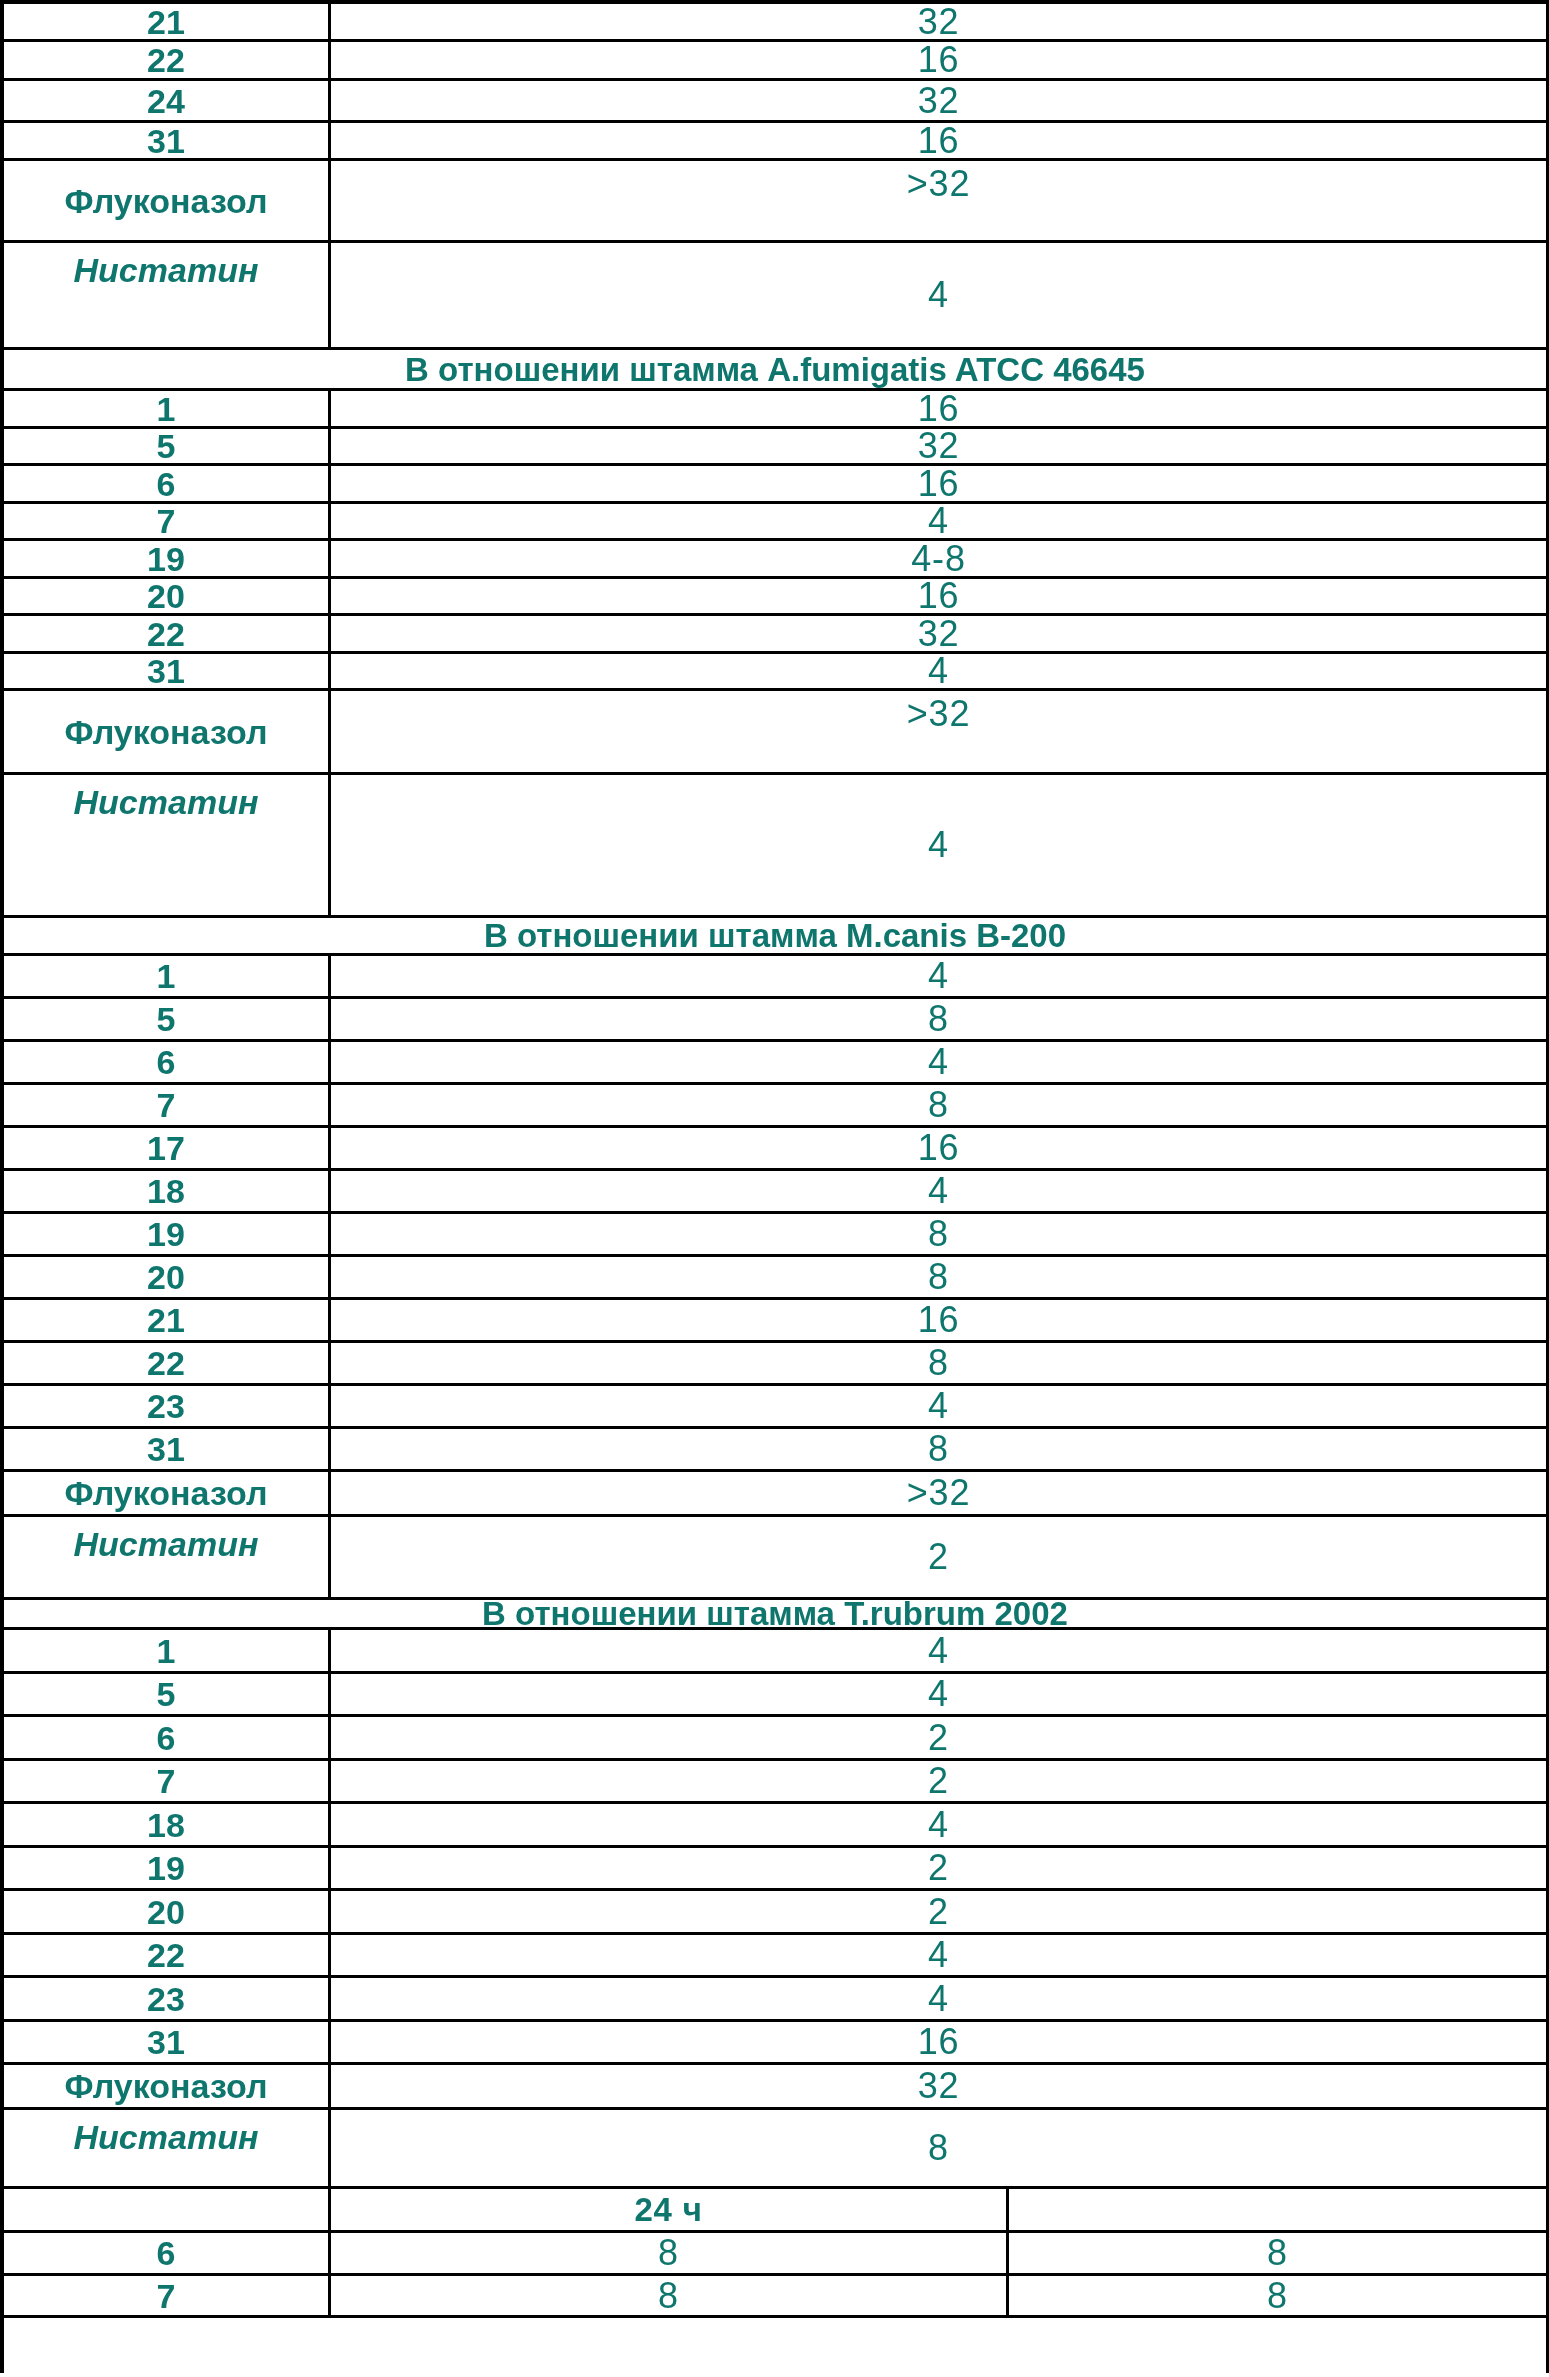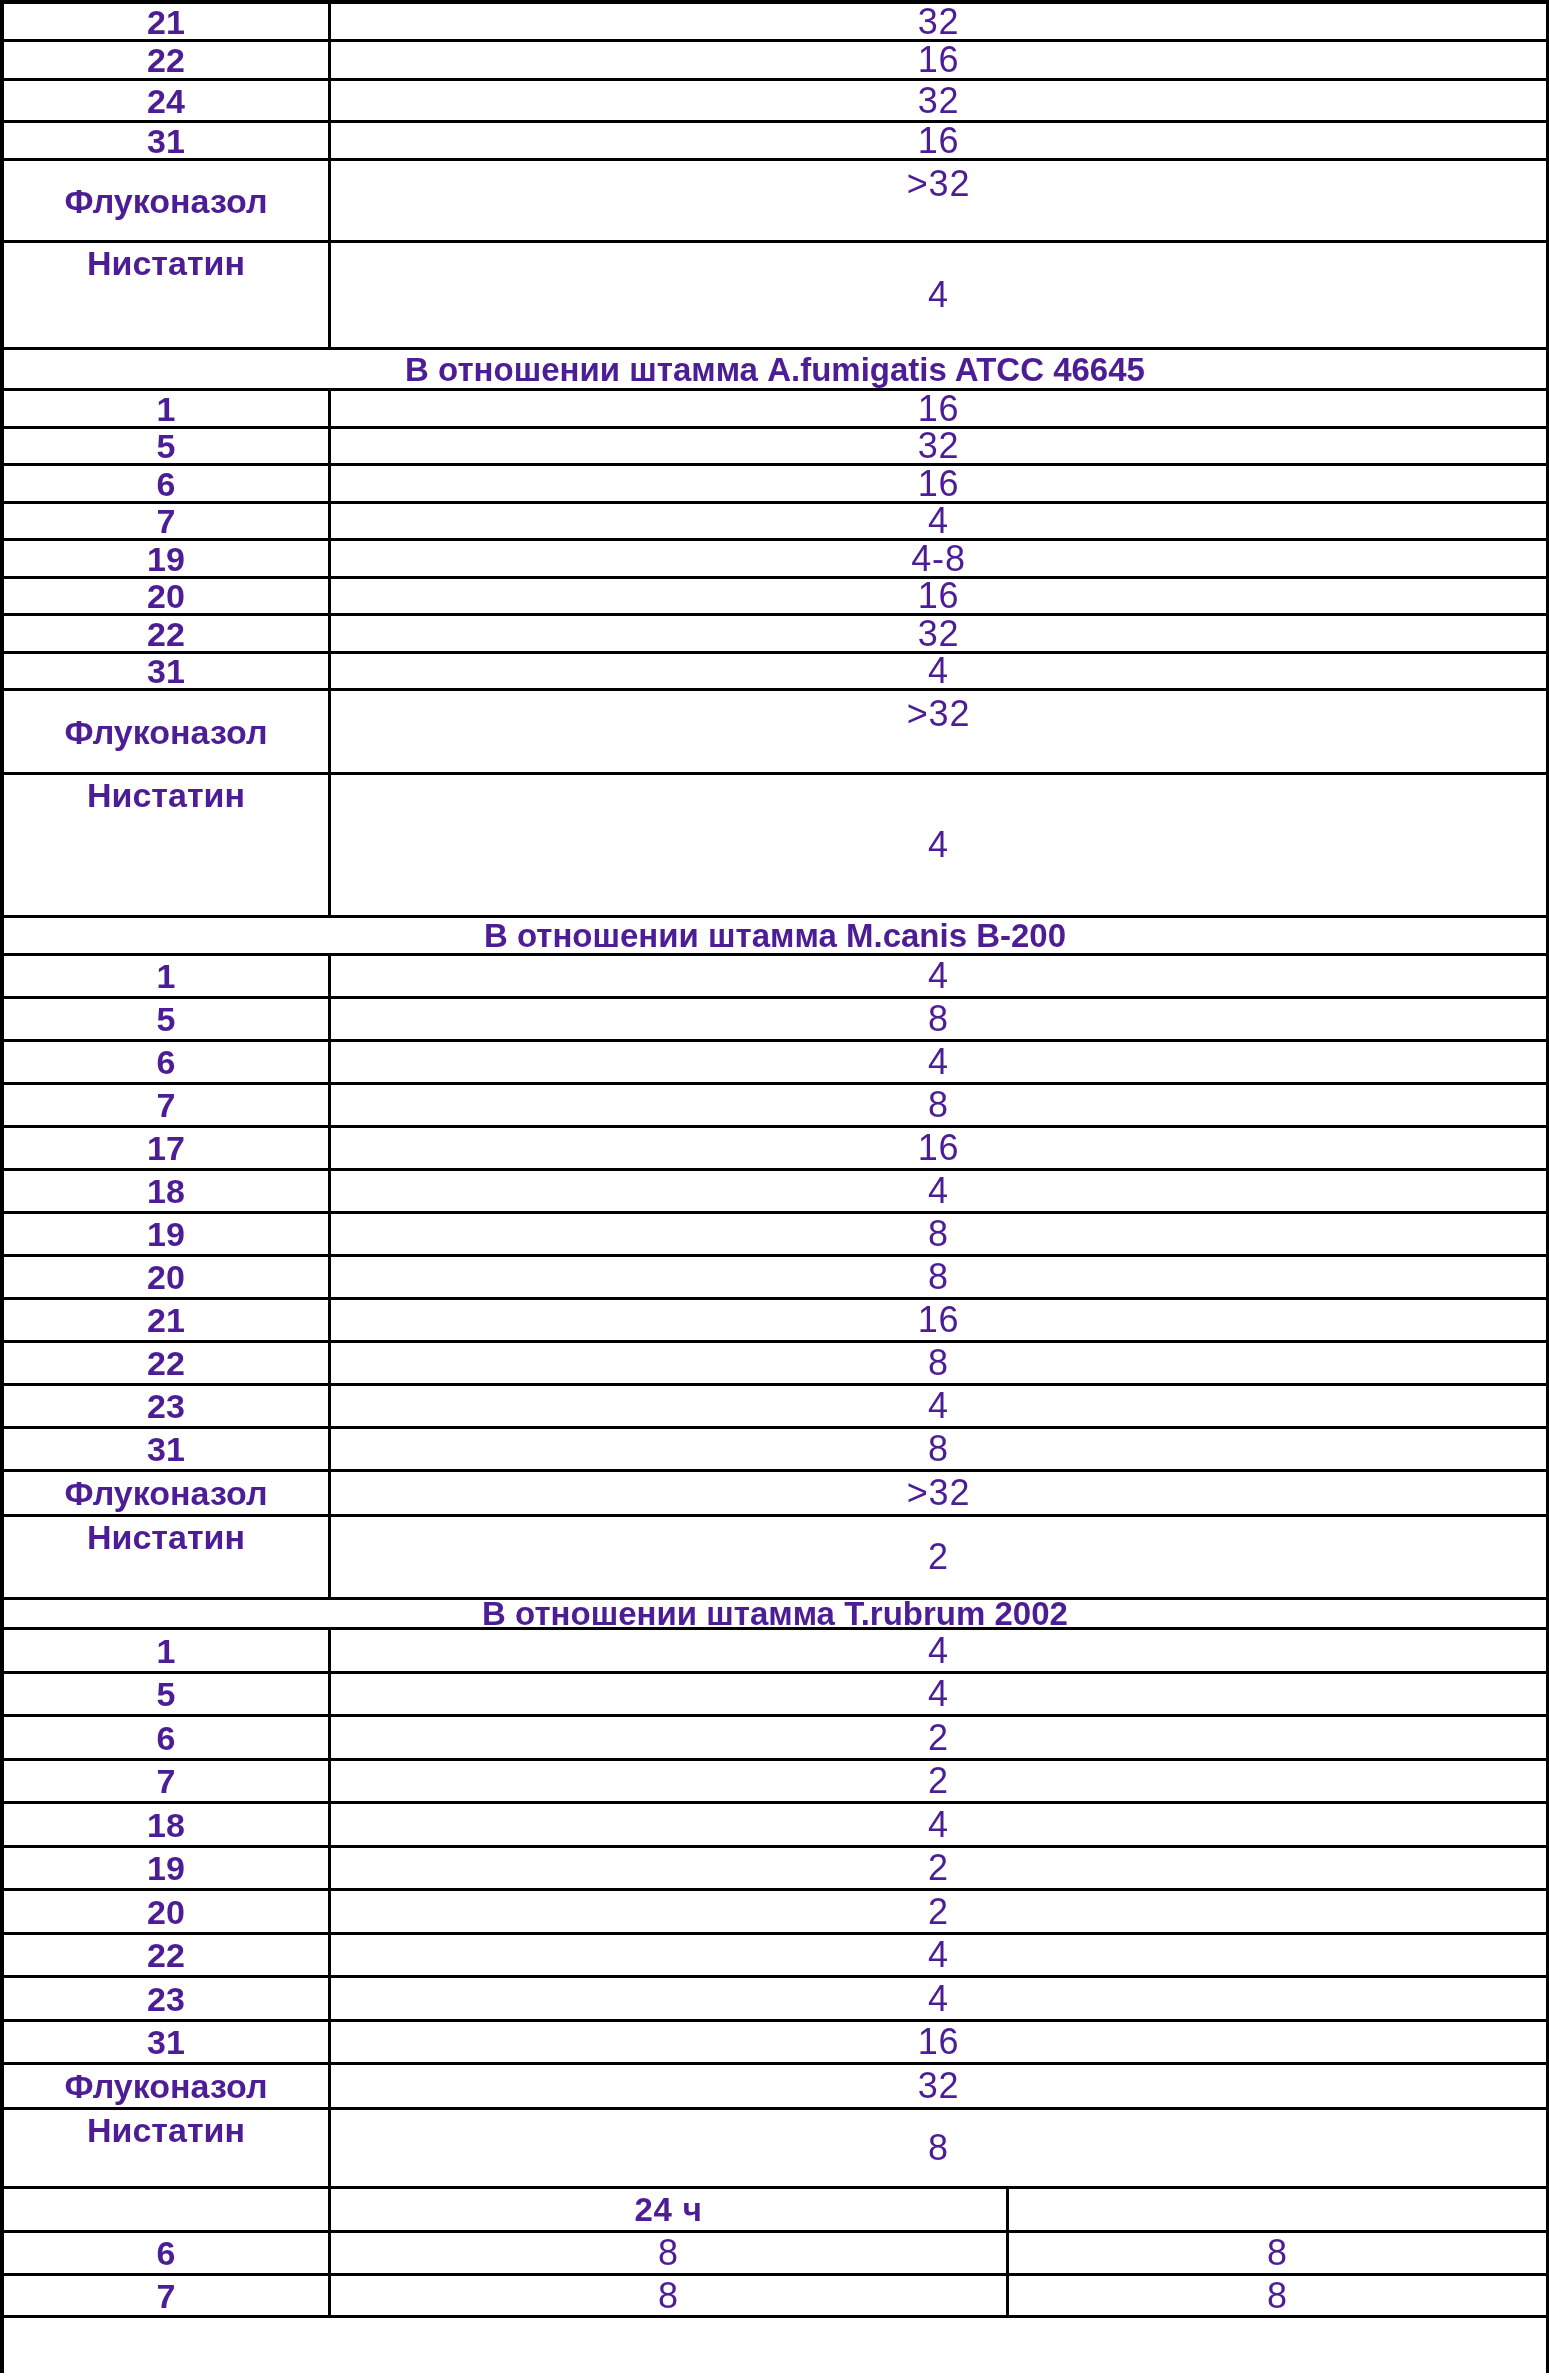--- a/index.html
+++ b/index.html
@@ -1,21 +1,21 @@
 <!DOCTYPE html>
 <html style="font-size:13px"><head>
 <meta charset="utf-8">
 <style>
   * { margin:0; padding:0; box-sizing:border-box; }
   html,body { background:#ffffff; }
   .page {
     position:relative;
     width:1550px; height:2377px;
     background:#ffffff;
-    color:#4c1d95;
+    color:#0f766e;
     font-family:"Liberation Sans", sans-serif;
     overflow:hidden;
   }
   .tbl {
     position:absolute; left:0; top:0;
     width:1550px; height:2373px;
     border-top:4.9px solid #000;
     border-left:4.1px solid #000;
     border-right:4.1px solid #000;
     display:flex; flex-direction:column;
@@ -36,21 +36,21 @@
   }
   .hdr {
     flex:1 1 auto;
     display:flex; align-items:center; justify-content:center;
     font-size:33px; font-weight:bold; line-height:1;
     white-space:pre;
   }
   .mid { flex:0 0 678px; border-right:3.3px solid #000; }
   .last { flex:1 1 auto; }
   .val-top { align-items:flex-start; padding-top:4.9px; }
-  .lbl-top { align-items:flex-start; padding-top:3px; }
+  .lbl-top { align-items:flex-start; padding-top:10px;font-style:italic; }
   .colhdr { font-size:33px; font-weight:bold; }
   .it { font-style:italic; }
 </style>
 </head>
 <body>
 
 <div class="page">
   <div class="tbl">
 
     <div class="row" style="height:38px">

